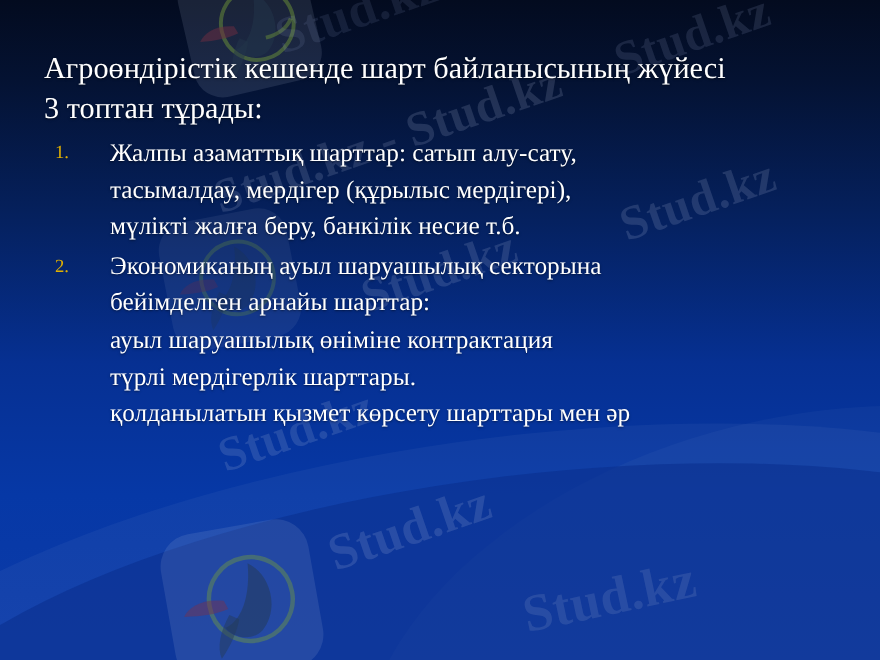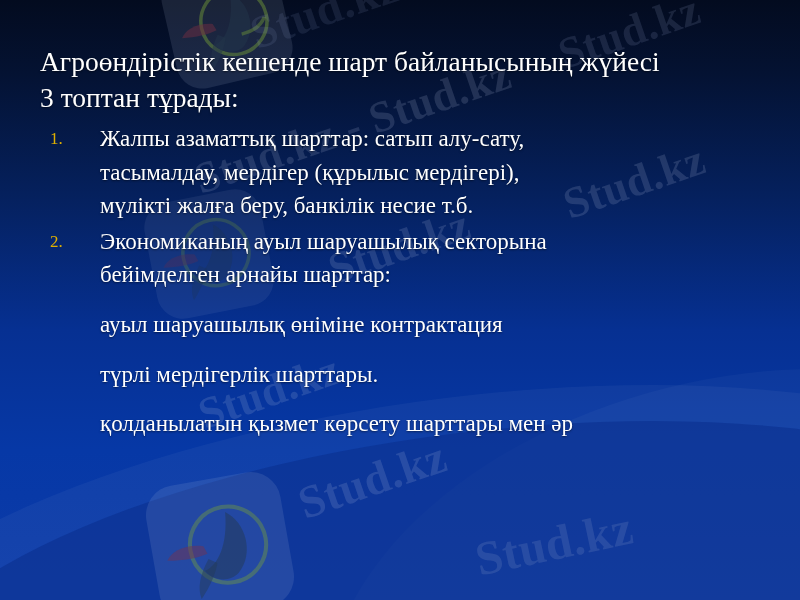--- a/index.html
+++ b/index.html
@@ -122,21 +122,21 @@
     line-height: 25px;
     text-align: left;
   }
   .li-lines {
     color: #ffffff;
     font-size: 23px;
     line-height: 33.6px;
     text-shadow: 0 1px 2px rgba(0,0,0,0.5);
   }
   .li-line { display: block; white-space: nowrap; }
-  .li-sub { display: block; white-space: nowrap; margin-top: 16px; }
+  .li-sub { display: block; white-space: nowrap; }
 </style>
 </head>
 <body>
 
 <div id="slide">
 
   <div class="swoosh swoosh-c"></div>
   <div class="swoosh swoosh-a"></div>
   <div class="swoosh swoosh-b"></div>
 

